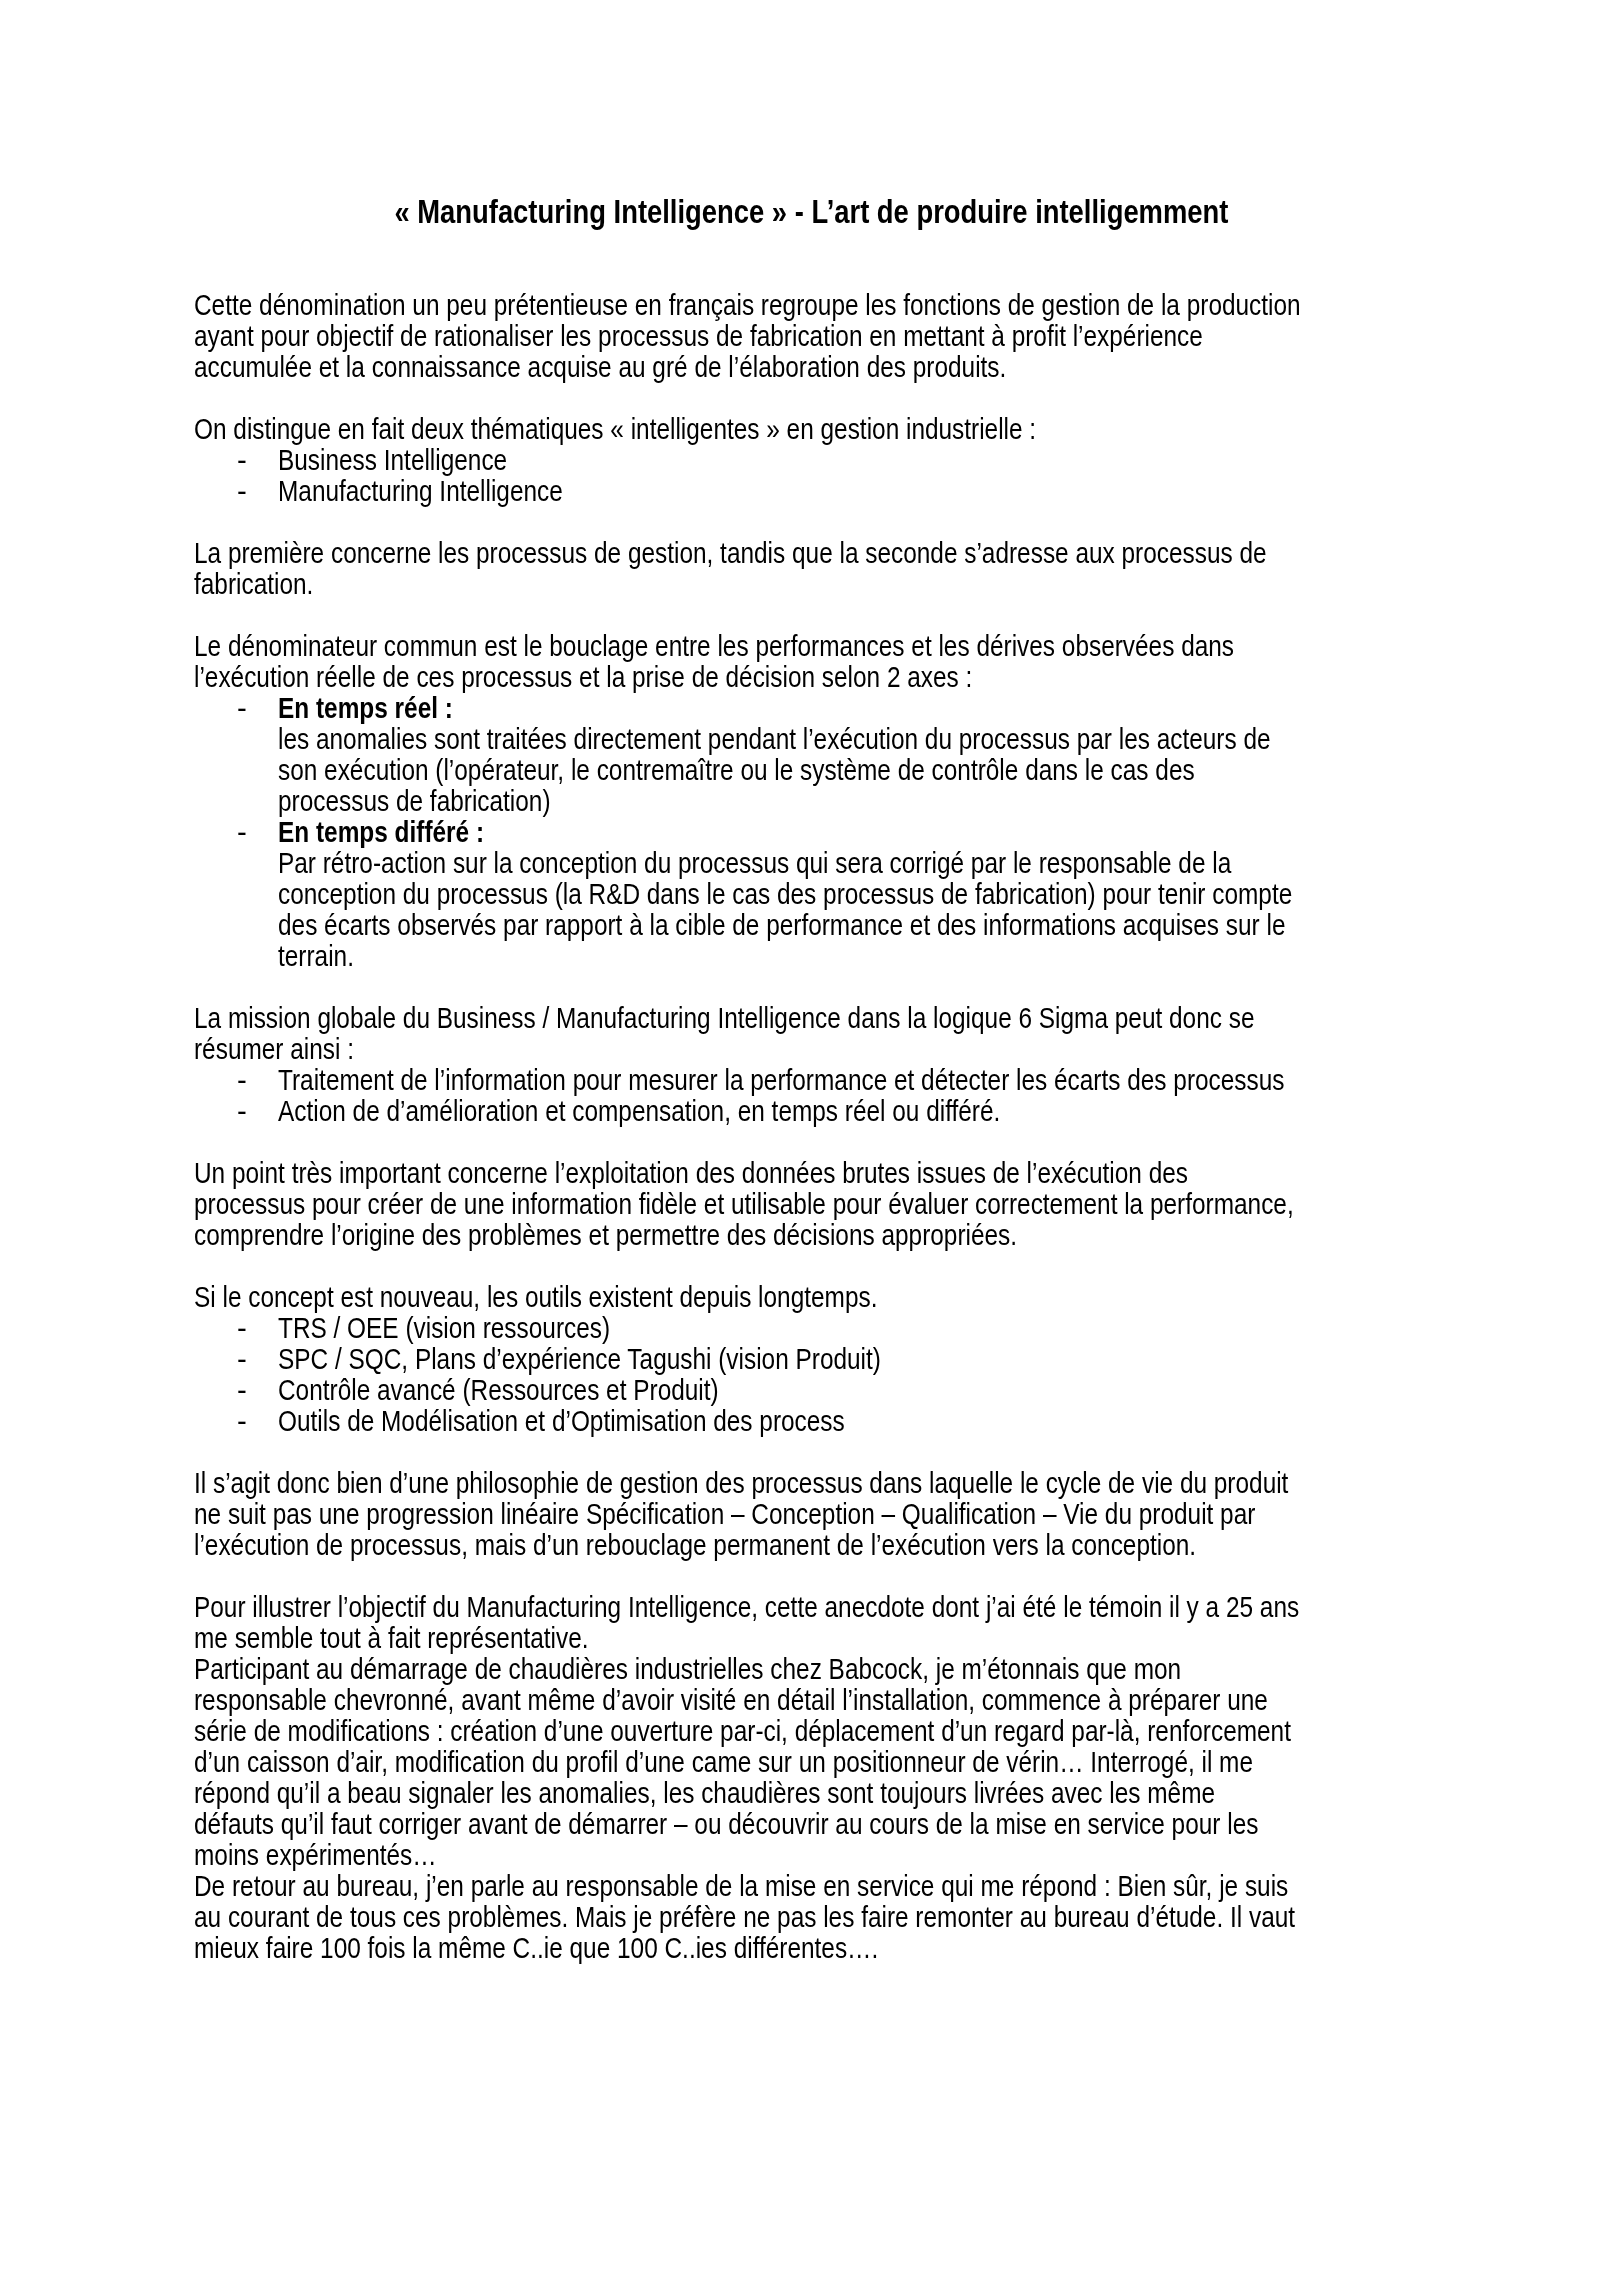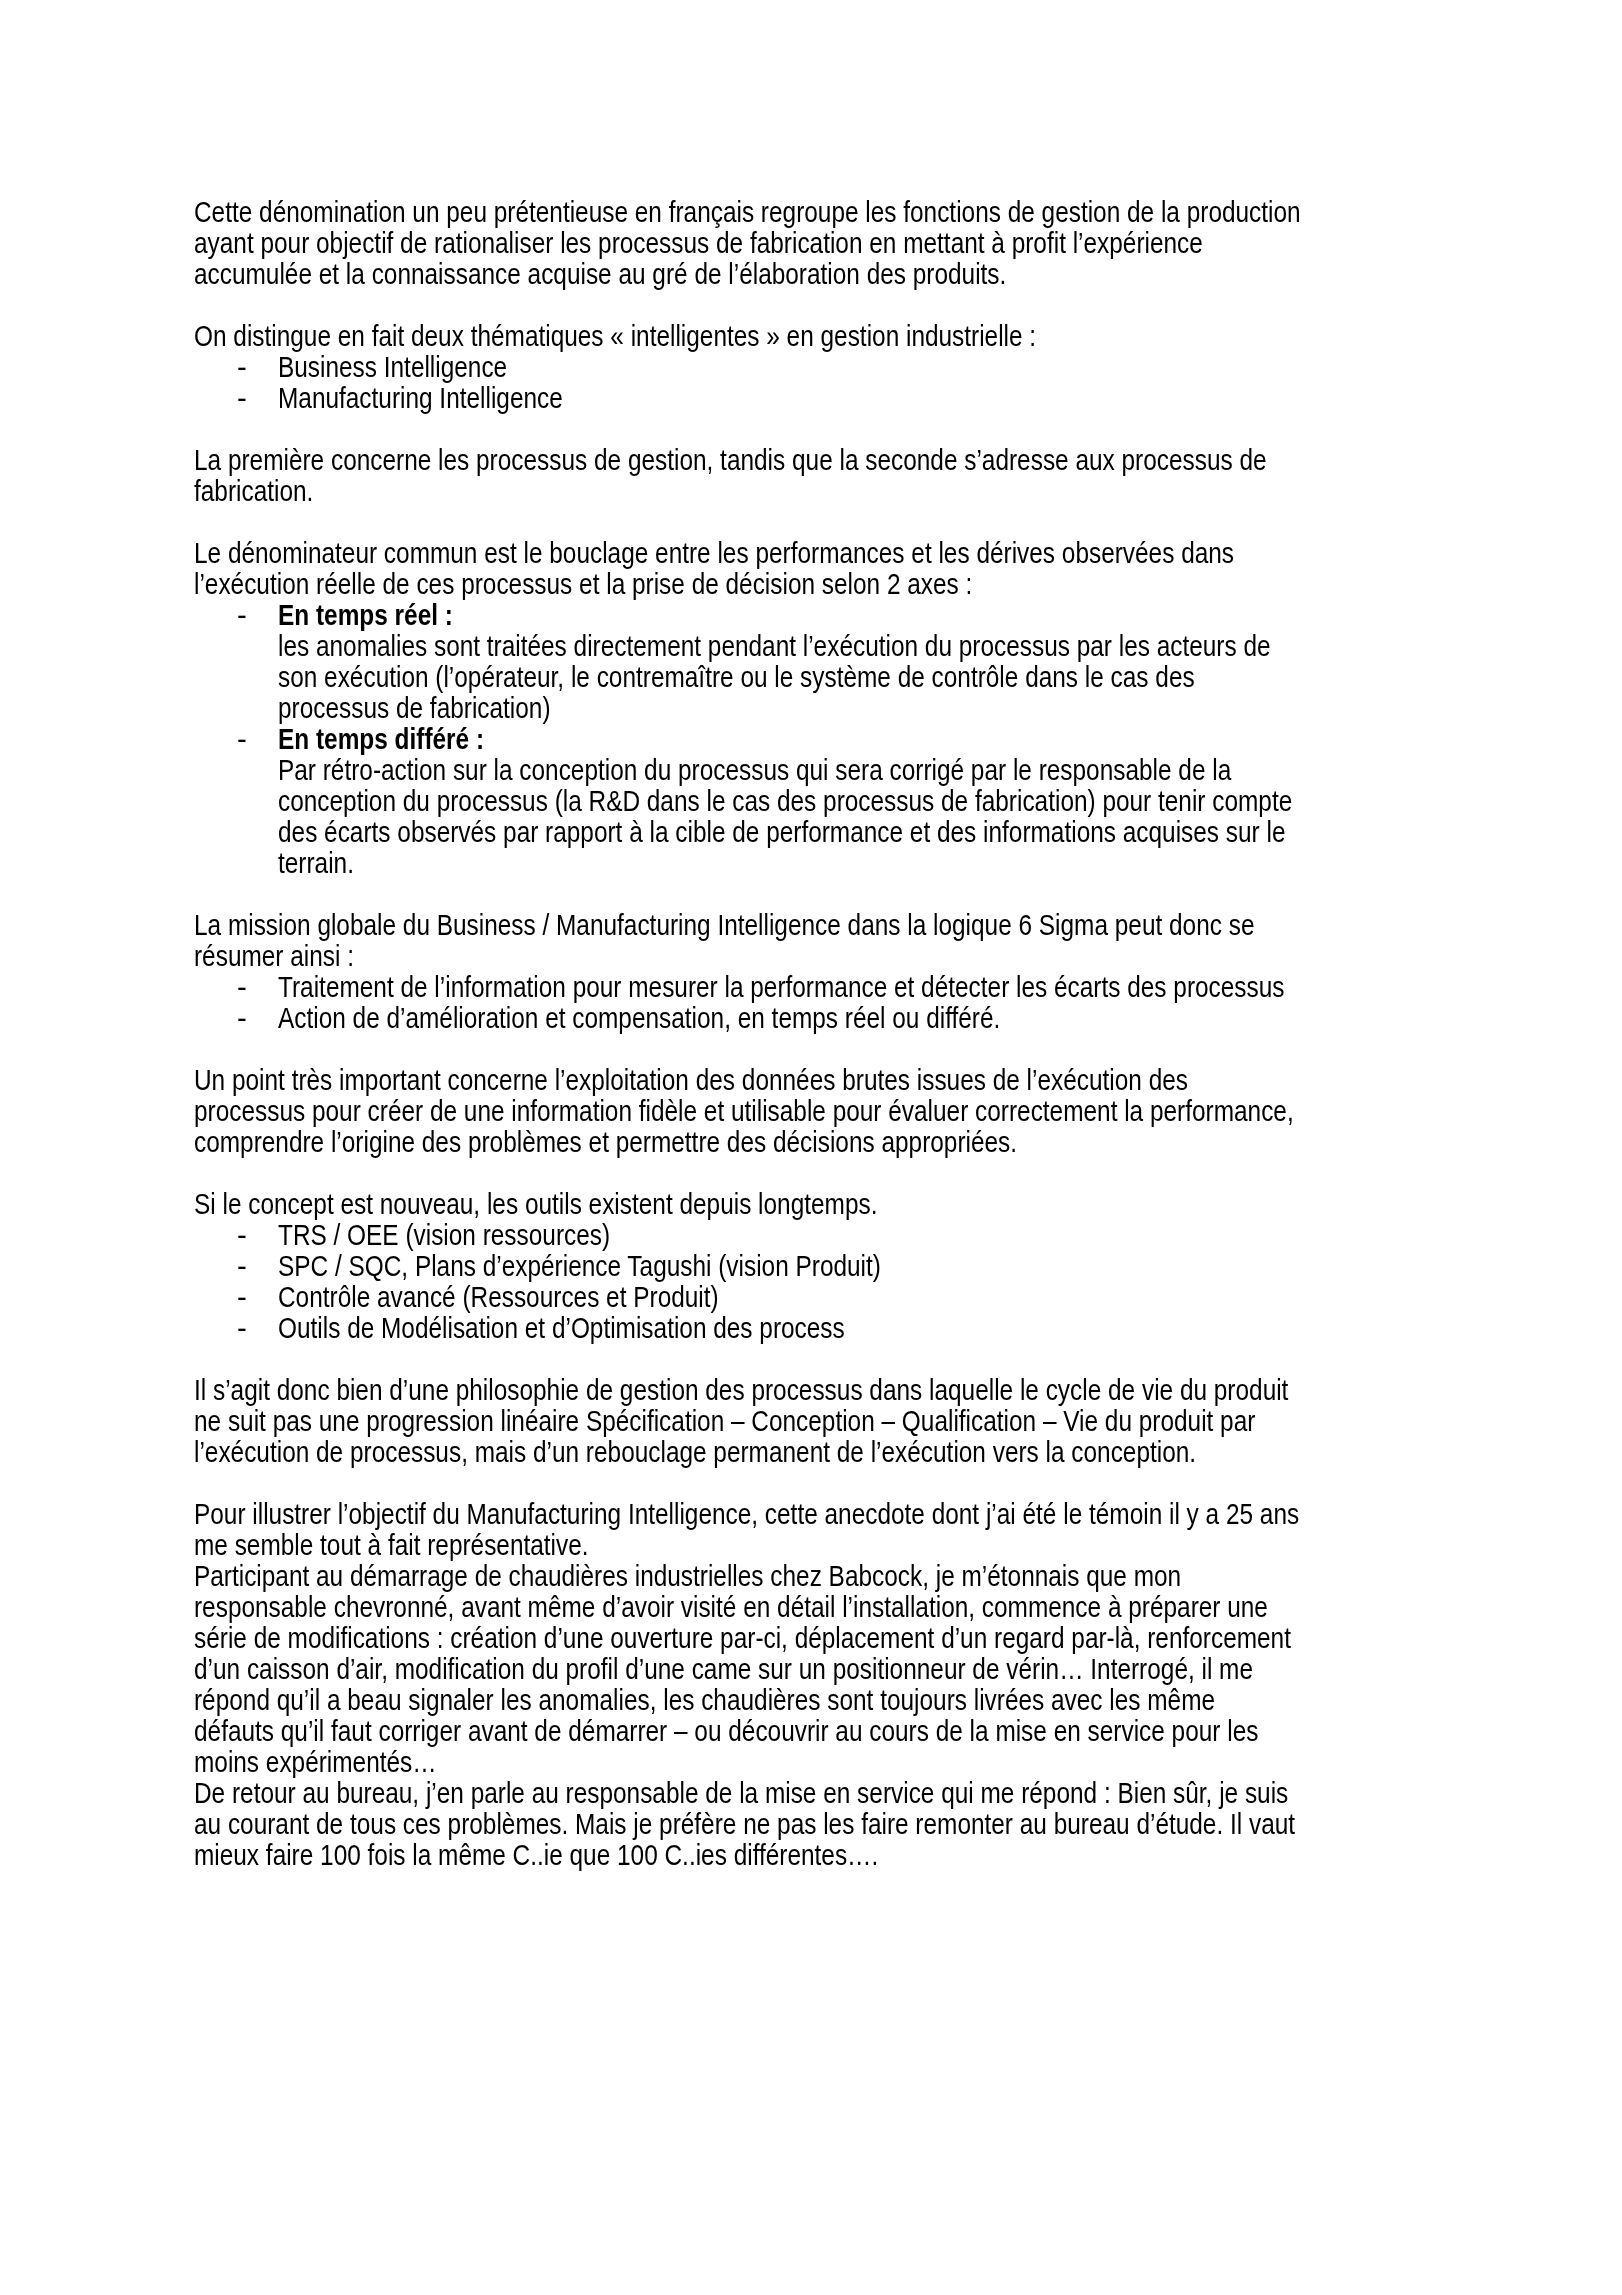--- a/index.html
+++ b/index.html
@@ -57,20 +57,23 @@
     top: 0;
   }
   .head { font-weight: bold; }
 </style>
 </head>
 <body>
 
 <div class="page">
   <div class="content">
 
+    <div class="title-wrap">
+      <span class="tx-c">« Manufacturing Intelligence » - L’art de produire intelligemment</span>
+    </div>
 
     <div class="block">
       <div class="tx para">Cette dénomination un peu prétentieuse en français regroupe les fonctions de gestion de la production
 ayant pour objectif de rationaliser les processus de fabrication en mettant à profit l’expérience
 accumulée et la connaissance acquise au gré de l’élaboration des produits.</div>
     </div>
 
     <div class="block">
       <div class="tx para">On distingue en fait deux thématiques « intelligentes » en gestion industrielle :</div>
       <ul class="dash">

